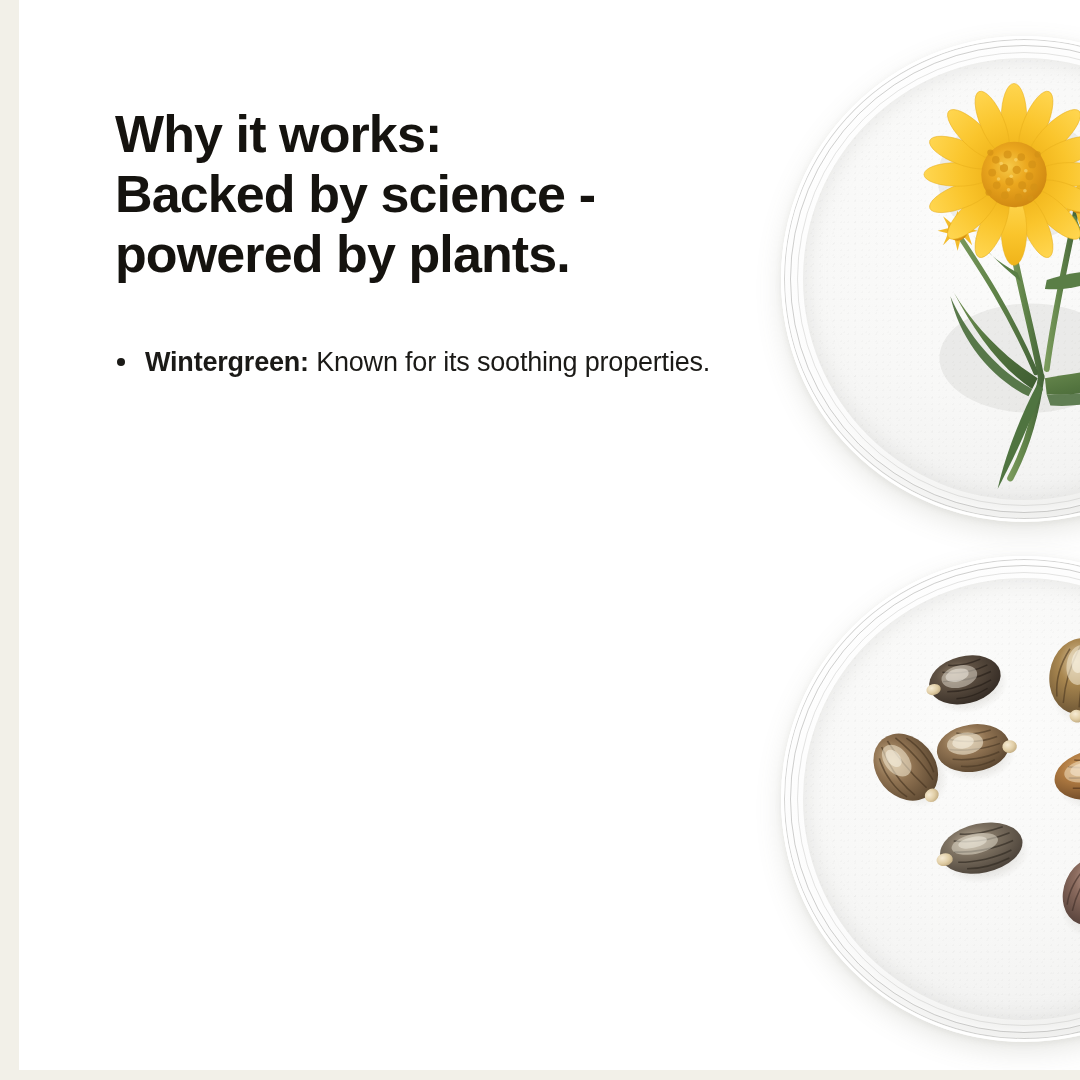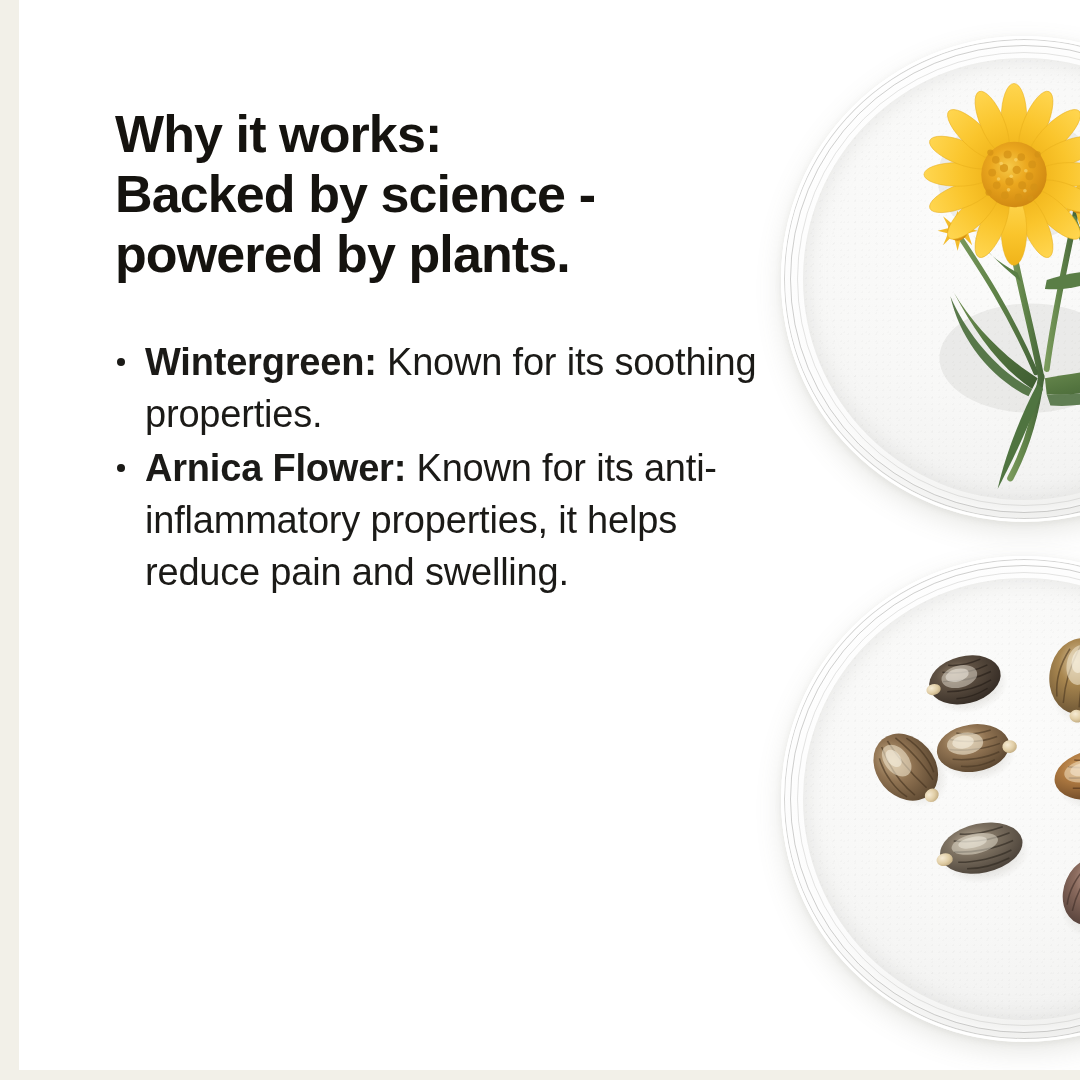--- a/index.html
+++ b/index.html
@@ -48,21 +48,21 @@
     margin: 0;
     padding: 0;
     margin-top: 52px;
   }
 
   .bullet-item {
     position: relative;
     padding-left: 30px;
     margin-bottom: 2px;
     color: #1B1A17;
-    font-size: 38px;
+    font-size: 27px;
     line-height: 52px;
     letter-spacing: -0.2px;
   }
 
   .bullet-dot {
     position: absolute;
     left: 2px;
     top: 22px;
     width: 8px;
     height: 8px;
@@ -176,24 +176,20 @@
 powered by plants.</h1>
 
     <ul class="bullets">
 
       <li class="bullet-item">
         <span class="bullet-dot"></span>
         <span class="bullet-term">Wintergreen:</span><span class="bullet-desc"> Known for its soothing properties.</span>
       </li>
 
 
-      <li class="bullet-item">
-        <span class="bullet-dot"></span>
-        <span class="bullet-term">Arnica Flower:</span><span class="bullet-desc"> Known for its anti-inflammatory properties, it helps reduce pain and swelling.</span>
-      </li>
 
 
     </ul>
   </div>
 
   <div class="dish-outer" id="dish-arnica">
     <div class="dish-inner">
       <div class="grain"></div>
 
       <svg class="arnica" viewBox="0 0 486 486">

